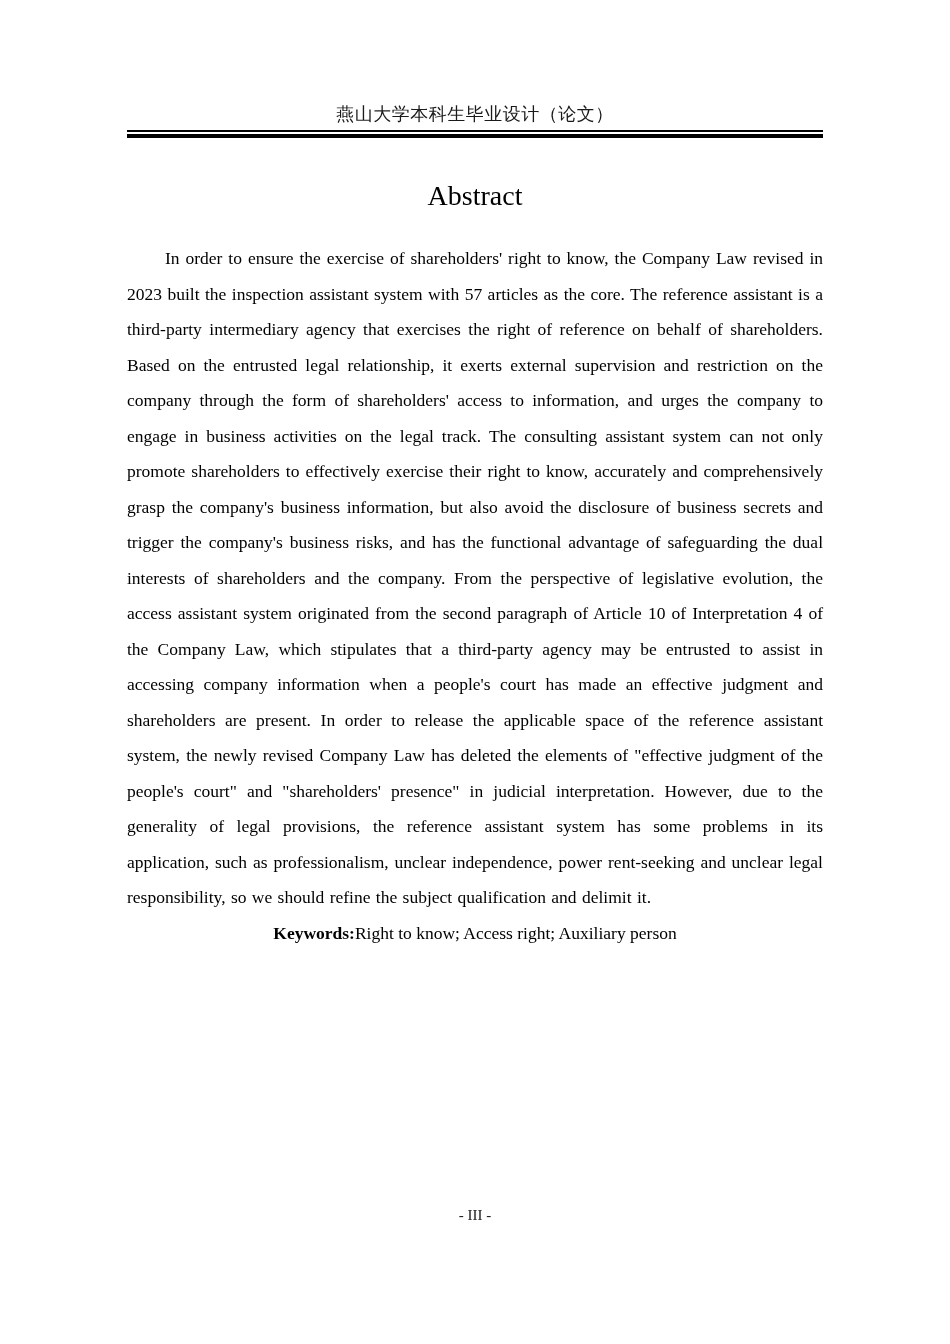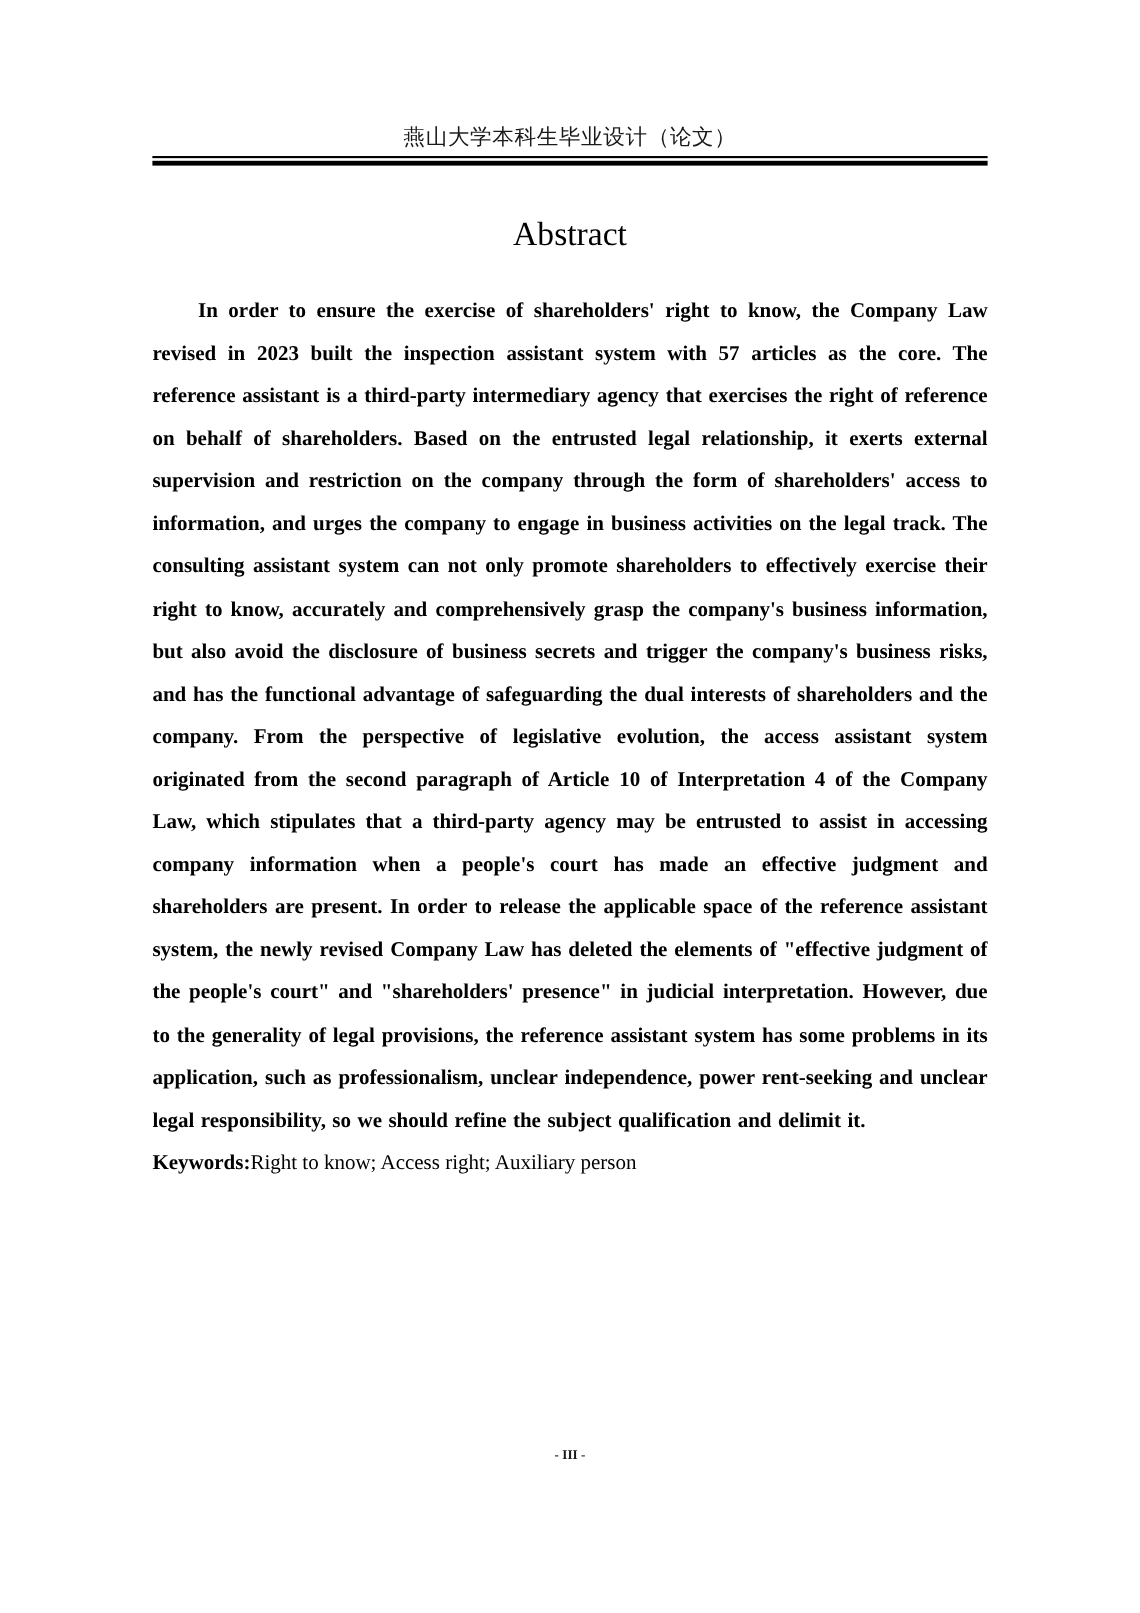--- a/index.html
+++ b/index.html
@@ -47,42 +47,40 @@
   
   .abstract-paragraph {
     margin: 0;
     margin-top: 31px;
     font-size: 17.5px;
     line-height: 35.5px;
     text-align: justify;
     text-justify: inter-word;
     text-indent: 38px;
     word-spacing: 1px;
-    font-weight: bold;
   }
 
   
   .keywords-line {
     margin: 0;
     font-size: 17.5px;
     line-height: 35.5px;
-    text-align: left;
+    text-align: center;
   }
   .keywords-label { font-weight: bold; }
 
   
   .doc-footer {
     position: absolute;
     left: 0;
     right: 0;
     top: 1207px;
     text-align: center;
-    font-size: 11px;
+    font-size: 15px;
     color: #1a1a1a;
-    font-weight: bold;
   }
 </style>
 </head>
 <body>
 
 <div class="page">
   <div class="inner">
     <div class="doc-header">
       <div class="header-text">燕山大学本科生毕业设计（论文）</div>
       <div class="rule">

